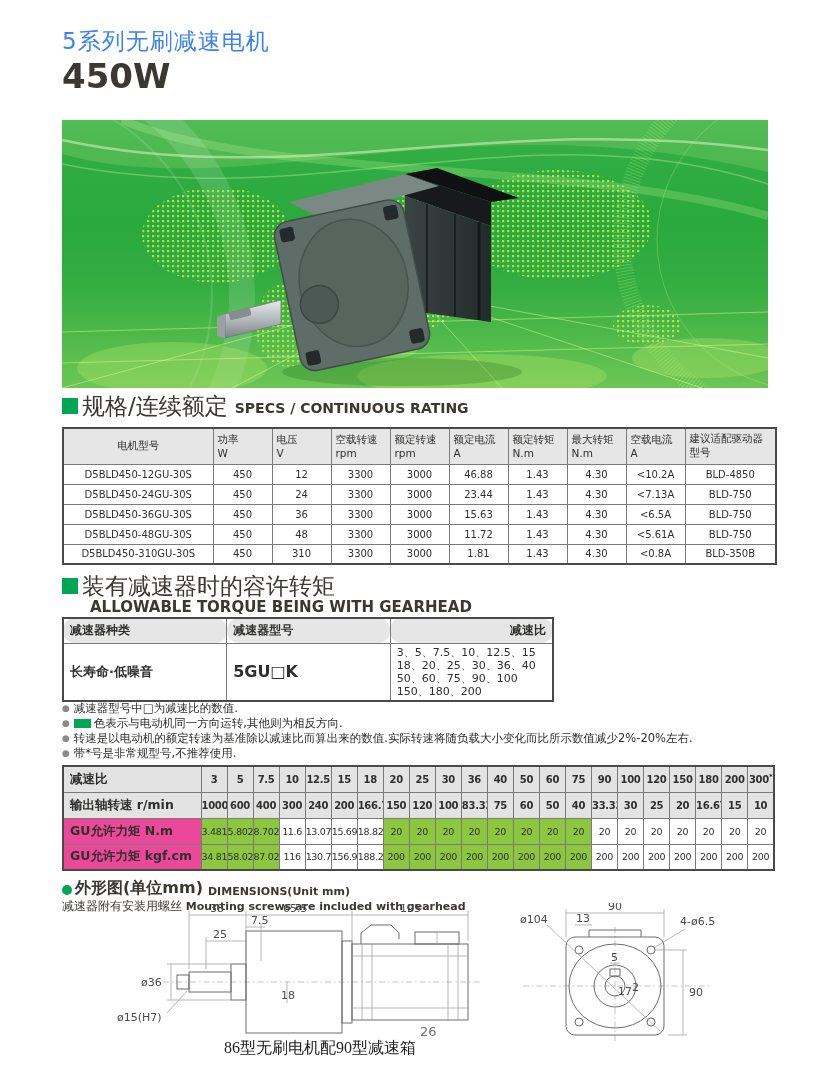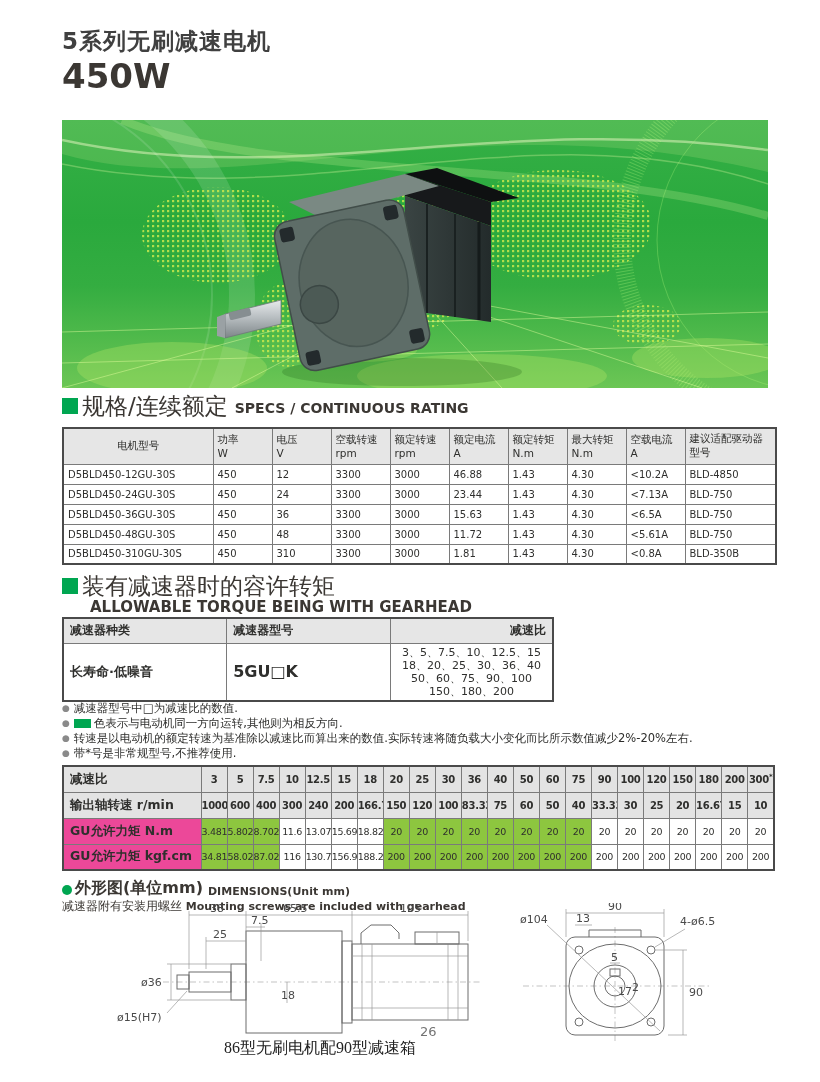--- a/index.html
+++ b/index.html
@@ -1,21 +1,21 @@
 <!DOCTYPE html>
 <html><head>
 <meta charset="utf-8">
 <style>
   * { margin:0; padding:0; box-sizing:border-box; }
   body { background:#fff; font-family:"DejaVu Sans","Liberation Sans",sans-serif; }
   .page { position:relative; width:820px; height:1082px; background:#ffffff; overflow:hidden; color:#3a3a38; }
 
   
   .hdr { position:absolute; left:62px; top:26px; }
-  .hdr .series { color:#404040; font-size:23px; font-weight:bold; letter-spacing:1px; }
+  .hdr .series { color:#3b82f6; font-size:23px; font-weight:normal; letter-spacing:1px; }
   .hdr .power { color:#3b3733; font-size:34px; font-weight:bold; line-height:36px; margin-top:1px; }
   .hdr .frame { color:#3b3733; font-size:20px; font-weight:bold; line-height:22px;margin-top:28px; }
 
   
   .banner { position:absolute; left:62px; top:120px; width:706px; height:268px;
     background:linear-gradient(180deg,#35b046 0%,#2aa93d 38%,#34ad41 62%,#55bc4d 85%,#6cc655 100%); }
   .banner svg { position:absolute; left:0; top:0; }
 
   
   .sec { position:absolute; left:62px; display:flex; align-items:flex-end; }
@@ -24,30 +24,30 @@
   .sec .en { font-size:14px; font-weight:bold; color:#3b3733; margin-left:7px; margin-bottom:2px; }
 
   
   table { border-collapse:collapse; table-layout:fixed; background:#fff; }
   td, th { border:1px solid #7a7a7a; font-weight:normal; color:#2f2f2d; overflow:hidden; }
 
   
   .spec-tbl { position:absolute; left:62px; top:427px; width:713px; border:2px solid #4a4a4a; }
   .spec-tbl th { background:#e6e6e6; font-size:10.5px; height:36px; text-align:left; padding:2px 4px; vertical-align:middle; }
   .spec-tbl th.c { text-align:center; }
-  .spec-tbl td { font-size:10px; height:20px; padding:1px 4px; text-align:left; }
+  .spec-tbl td { font-size:10px; height:20px; padding:1px 4px; text-align:center; }
 
   
   .gear-tbl { position:absolute; left:62px; top:617px; width:492px; border:2px solid #4a4a4a; }
-  .gear-tbl th { background:#e6e6e6; font-size:12px; height:25px; padding:2px 6px; text-align:left; font-weight:bold; }
+  .gear-tbl th { background:#e6e6e6; font-size:12px; height:25px; padding:2px 6px; text-align:left; font-weight:bold;border-radius:12px; }
   .gear-tbl th.r { text-align:right; }
   .gear-tbl td { height:58px; vertical-align:middle; padding:2px 6px; }
   .gear-type { font-size:13px; font-weight:bold; }
   .gear-model { font-size:16px; font-weight:bold; }
-  .gear-ratios { font-size:11px; line-height:13px; text-align:center; }
+  .gear-ratios { font-size:11px; line-height:13px; text-align:left; }
 
   
   .notes { position:absolute; left:62px; top:701px; width:714px; list-style:none; }
   .notes li { font-size:11.5px; line-height:15px; color:#2d2d2b; display:flex; align-items:center; }
   .notes .bul { color:#8a8a8a; font-size:9px; margin-right:4px; flex:none; }
   .swatch { display:inline-block; width:17px; height:9px; background:#00A651; margin-right:3px; flex:none; }
 
   
   .ratio-tbl { position:absolute; left:62px; top:765px; width:713px; border:2px solid #4a4a4a; }
   .ratio-tbl th { font-size:12.5px; text-align:left; padding:2px 6px; background:#ec4899; font-weight:bold; height:26px; white-space:nowrap; }

